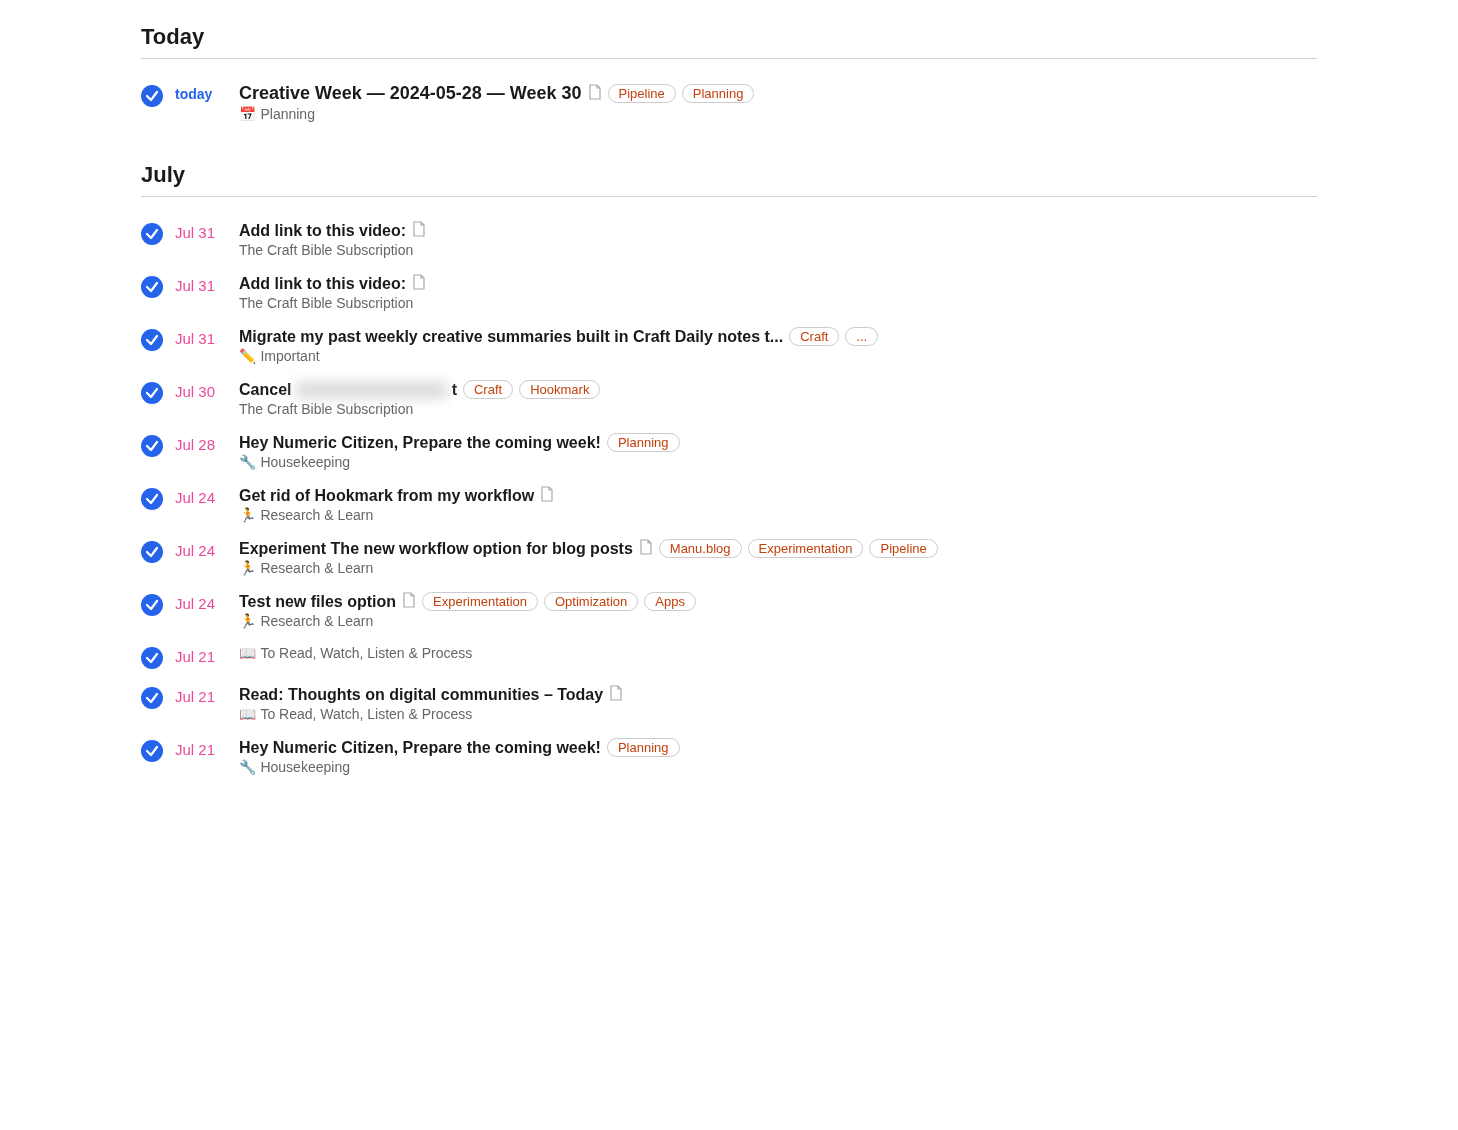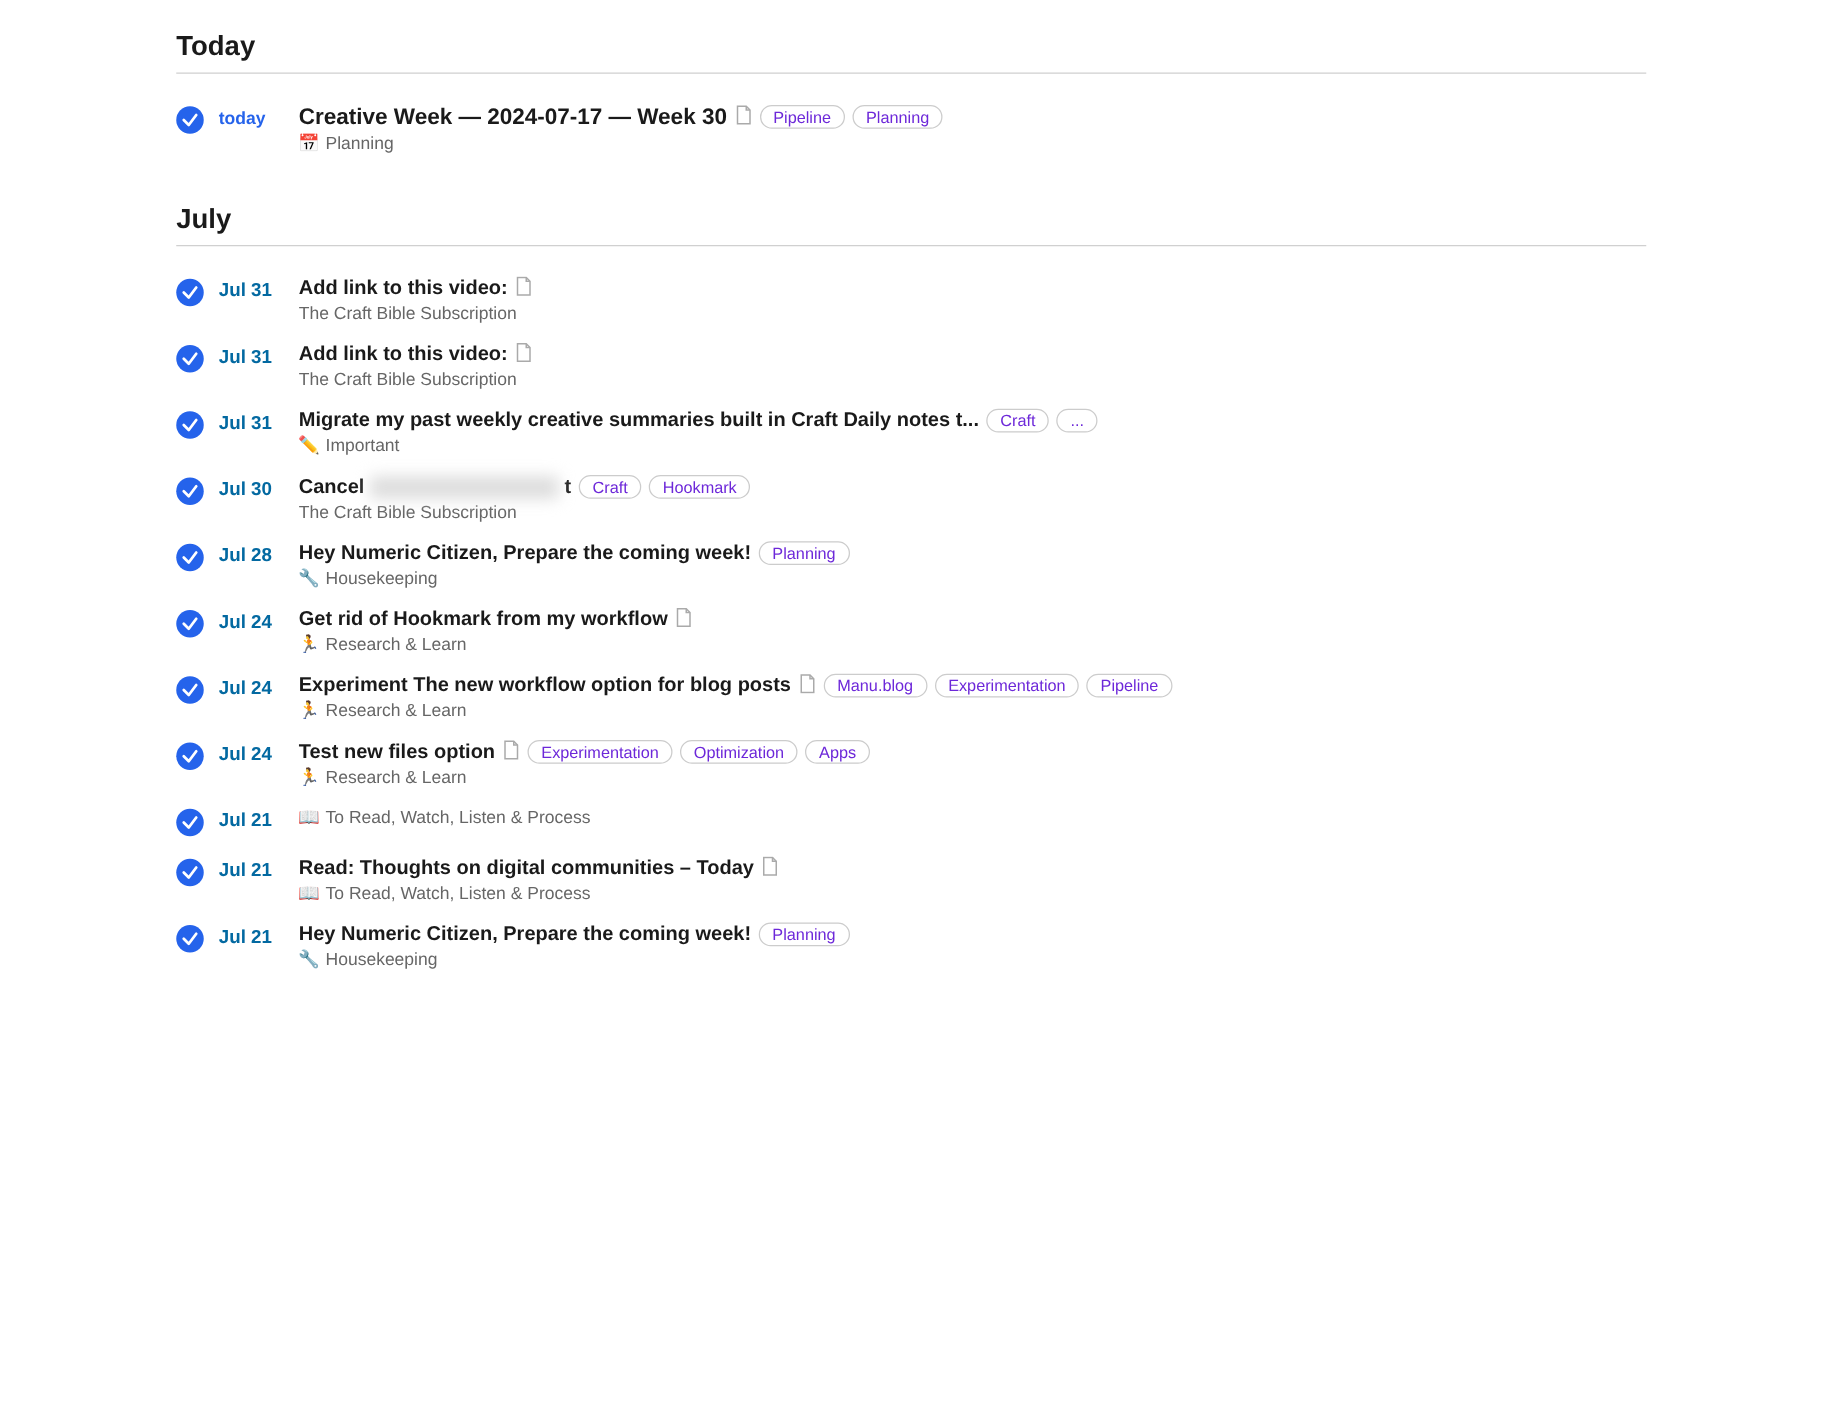--- a/index.html
+++ b/index.html
@@ -54,22 +54,22 @@
       justify-content: center;
     }
 
     .task-checkbox .check-circle svg {
       width: 14px;
       height: 14px;
     }
 
     .task-date {
       font-size: 15px;
-      font-weight: 700;
-      color: #0369a1;
+      font-weight: 400;
+      color: #ec4899;
       min-width: 52px;
       flex-shrink: 0;
       margin-top: 3px;
     }
 
     .task-date.today-label {
       font-size: 14px;
       font-weight: 600;
       color: #2563eb;
       min-width: 52px;
@@ -106,21 +106,21 @@
       flex-shrink: 0;
     }
 
     .tag {
       display: inline-flex;
       align-items: center;
       border: 1px solid #cccccc;
       border-radius: 20px;
       padding: 1px 10px;
       font-size: 13px;
-      color: #6d28d9;
+      color: #c2410c;
       background: #ffffff;
       white-space: nowrap;
     }
 
     .task-subtitle {
       font-size: 14px;
       color: #666666;
       display: flex;
       align-items: center;
       gap: 4px;
@@ -145,21 +145,21 @@
         <div class="task-checkbox">
           <div class="check-circle">
             <svg viewBox="0 0 14 14" fill="none" xmlns="http://www.w3.org/2000/svg">
               <polyline points="2,7 6,11 12,3" stroke="white" stroke-width="2.2" stroke-linecap="round" stroke-linejoin="round"></polyline>
             </svg>
           </div>
         </div>
         <div class="task-date today-label">today</div>
         <div class="task-content">
           <div class="task-title-row">
-            <span class="task-title today-title">Creative Week — 2024-07-17 — Week 30</span>
+            <span class="task-title today-title">Creative Week — 2024-05-28 — Week 30</span>
             <span class="doc-icon"><svg width="14" height="16" viewBox="0 0 14 16" fill="none" xmlns="http://www.w3.org/2000/svg">
                 <path d="M2 1h7l3 3v11H2V1z" stroke="#aaaaaa" stroke-width="1.2" fill="none"></path>
                 <path d="M9 1v3h3" stroke="#aaaaaa" stroke-width="1.2" fill="none"></path>
               </svg></span>
             <span class="tag">Pipeline</span>
             <span class="tag">Planning</span>
           </div>
           <div class="task-subtitle">
             <span>📅</span>
             <span>Planning</span>

